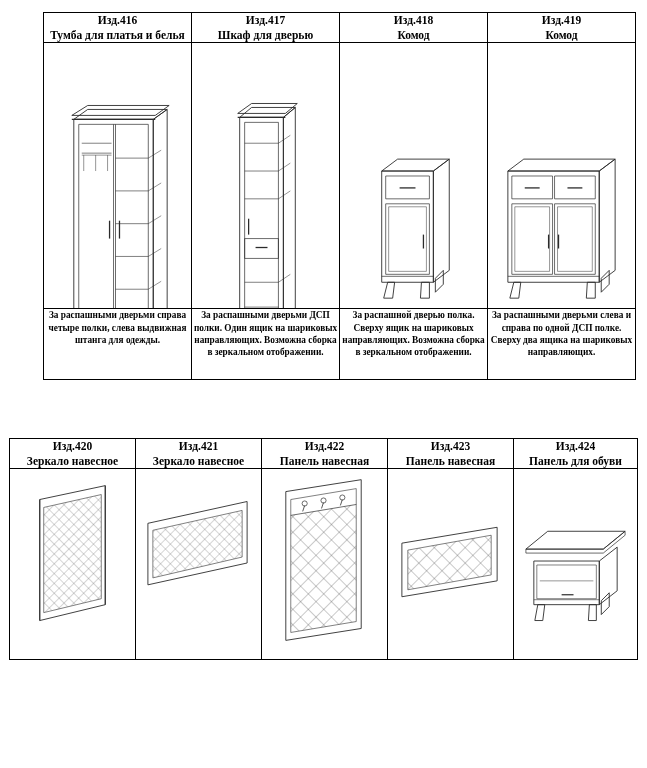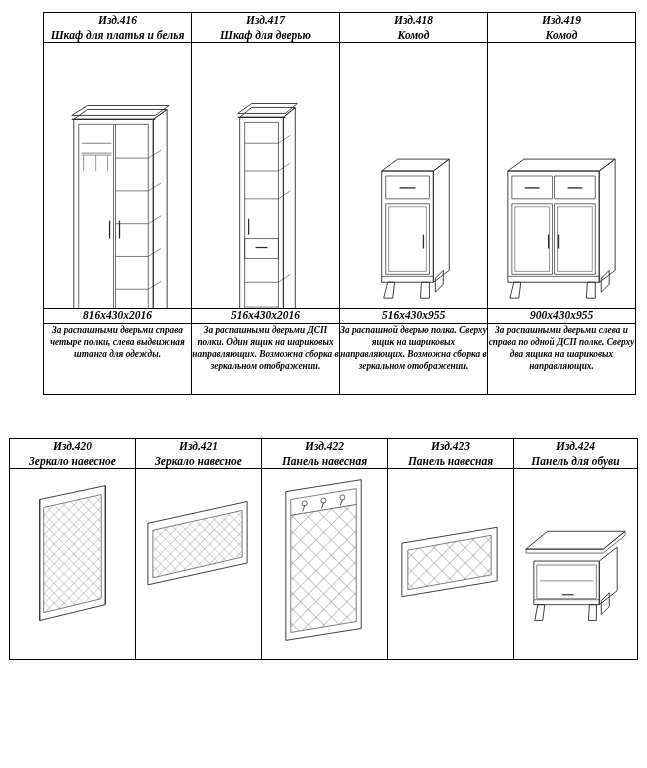--- a/index.html
+++ b/index.html
@@ -12,21 +12,20 @@
     height: 768px;
     font-family: "Liberation Serif", serif;
     color: #000;
     position: relative;
     overflow: hidden;
   }
   .page {
     width: 647px;
     height: 768px;
     position: relative;
-    font-style: italic;
   }
 
   table.cat {
     border-collapse: collapse;
     table-layout: fixed;
   }
   table.cat td {
     border: 1px solid #000;
     vertical-align: top;
     padding: 0;
@@ -96,21 +95,21 @@
     <colgroup>
       <col style="width:148px">
         <col style="width:148px">
         <col style="width:148px">
         <col style="width:148px">
     </colgroup>
     <tbody>
       <tr>
         <td class="hdr">
           <div>Изд.416</div>
-          <div>Шкаф для платья и белья</div>
+          <div>Тумба для платья и белья</div>
         </td>
         <td class="hdr">
           <div>Изд.417</div>
           <div>Шкаф для дверью</div>
         </td>
         <td class="hdr">
           <div>Изд.418</div>
           <div>Комод</div>
         </td>
         <td class="hdr">
@@ -259,26 +258,20 @@
                 <path d="M26 240 L22 256 L31 256 L33 240 Z"></path>
                 <path d="M100 240 L99 256 L108 256 L108 240 Z"></path>
                 <path d="M114 236 L114 250 L122 242 L122 228 Z"></path>
                 <path d="M20 234 L112 234" stroke-width="0.7"></path>
               </g>
             </svg>
           </div>
         </td>
       </tr>
 
-      <tr>
-        <td class="dims">816х430х2016</td>
-        <td class="dims">516х430х2016</td>
-        <td class="dims">516х430х955</td>
-        <td class="dims">900х430х955</td>
-      </tr>
 
       <tr>
         <td class="desc" style="height:70px">За распашными дверьми справа четыре полки, слева выдвижная штанга для одежды.</td>
         <td class="desc">За распашными дверьми ДСП полки. Один ящик на шариковых направляющих. Возможна сборка в зеркальном отображении.</td>
         <td class="desc">За распашной дверью полка. Сверху ящик на шариковых направляющих. Возможна сборка в зеркальном отображении.</td>
         <td class="desc">За распашными дверьми слева и справа по одной ДСП полке. Сверху два ящика на шариковых направляющих.</td>
       </tr>
     </tbody>
   </table>
 

